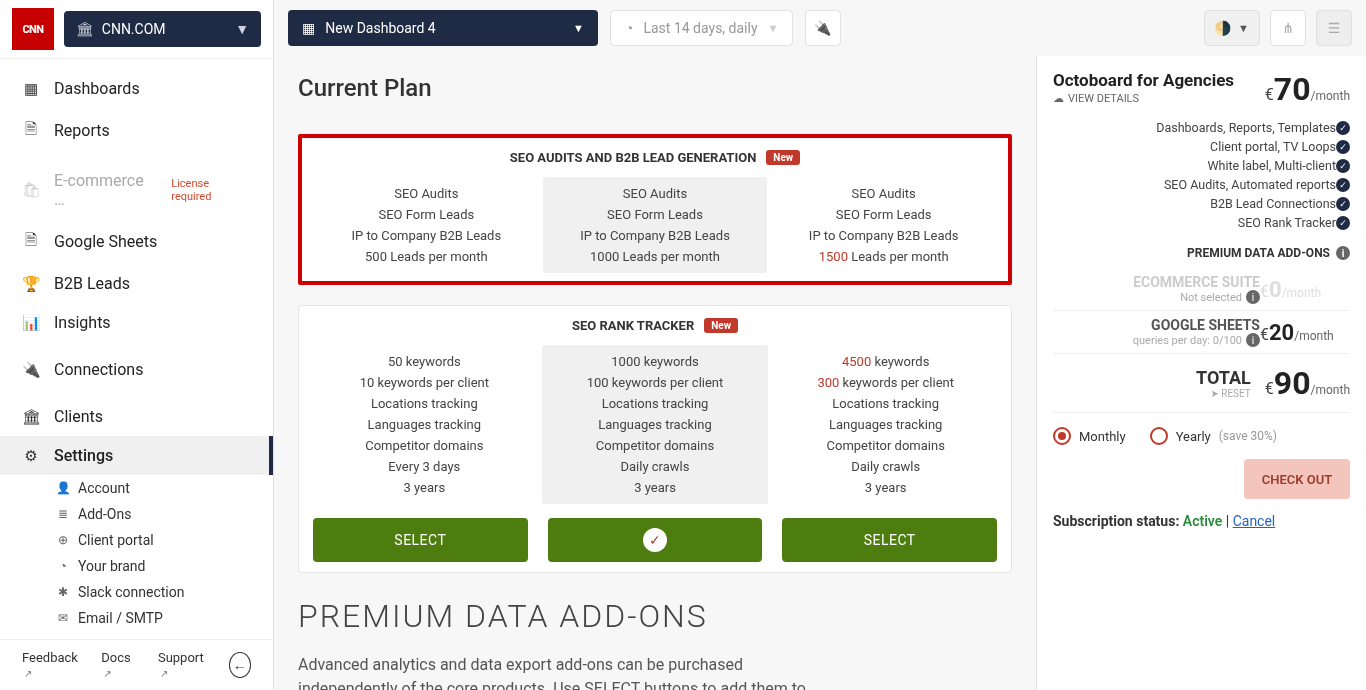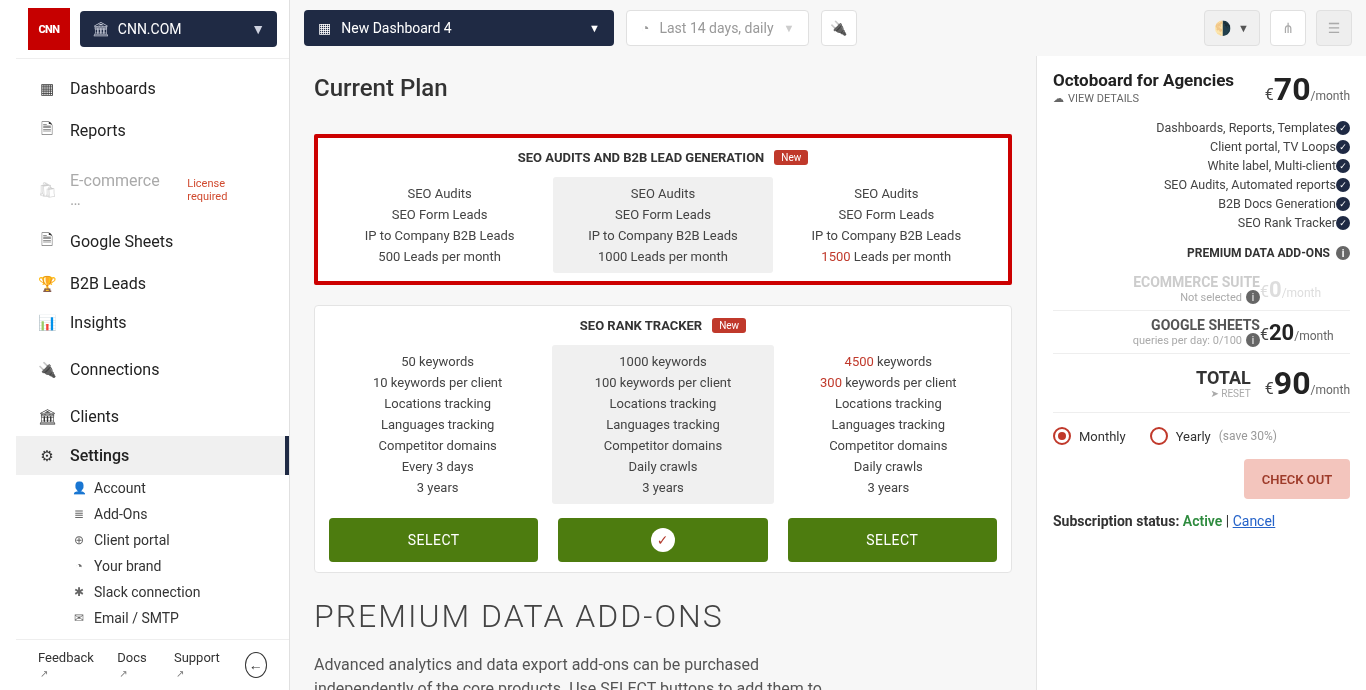--- a/index.html
+++ b/index.html
@@ -1,21 +1,21 @@
 <!DOCTYPE html>
 <html><head>
 <meta charset="utf-8">
 <style>
 * { box-sizing: border-box; margin: 0; padding: 0; font-family: -apple-system, BlinkMacSystemFont, "Segoe UI", Roboto, Helvetica, Arial, sans-serif; }
 body { width: 1366px; height: 690px; background: #fff; color: #333; font-size: 14px; overflow: hidden; }
 
 .app { display: flex; width: 100%; height: 100%; }
 
 
-.sidebar { width: 274px; border-right: 1px solid #e0e0e0; display: flex; flex-direction: column; background: #fff; margin-left: 16px; }
+.sidebar { width: 274px; border-right: 1px solid #e0e0e0; display: flex; flex-direction: column; background: #fff; }
 .sidebar-top { display: flex; align-items: center; padding: 8px 12px; gap: 10px; border-bottom: 1px solid #eee; }
 .brand-logo { width: 42px; height: 42px; background: #c60000; color: #fff; font-weight: 800; font-size: 11px; display: flex; align-items: center; justify-content: center; letter-spacing: -0.5px; }
 .client-dd { flex: 1; background: #1f2a44; color: #fff; height: 36px; border-radius: 4px; display: flex; align-items: center; padding: 0 12px; justify-content: space-between; }
 .client-dd .icn { color: #cfd3e0; font-size: 14px; }
 
 .nav { flex: 1; overflow: auto; padding-top: 10px; }
 .nav-item { display: flex; align-items: center; gap: 14px; padding: 10px 22px; color: #222; font-size: 16px; cursor: pointer; }
 .nav-item.dim { color: #aaa; }
 .nav-item.dim .license { color: #d04a2f; font-size: 11px; margin-left: auto; }
 .nav-item.active { background: #f0f0f0; border-right: 4px solid #1f2a44; font-weight: 500; }
@@ -42,21 +42,21 @@
 .topbar-right { margin-left:auto; display:flex; gap:10px; }
 .theme-btn { background:#f0f0f0; border:1px solid #e0e0e0; height:36px; padding:0 10px; border-radius:4px; display:flex; align-items:center; gap:6px; color:#555; }
 
 .content { flex:1; display:flex; overflow:hidden; }
 .content-main { flex:1; padding: 18px 24px 0 24px; overflow:auto; }
 .content-main h1 { font-size: 24px; font-weight: 500; color: #333; margin-bottom: 32px; }
 
 .card { background:#fff; border:1px solid #e4e4e4; border-radius:4px; margin-bottom: 20px; }
 .highlight-box { border: 4px solid #cc0000; border-radius: 2px; padding-bottom: 4px; }
 .section-header { padding: 12px 16px; font-size: 13px; font-weight: 700; color: #333; display:flex; align-items:center; gap:10px;justify-content:center; }
-.badge-new { background:#c0392b; color:#fff; font-size:10px; font-weight:400; padding:2px 7px; border-radius:3px; }
+.badge-new { background:#c0392b; color:#fff; font-size:10px; font-weight:700; padding:2px 7px; border-radius:3px; }
 
 .tiers { display:flex; padding: 0 12px 4px 12px; gap: 4px; }
 .tier { flex:1; text-align:center; font-size: 13px; color:#444; padding: 6px 8px; border-radius:3px; }
 .tier.selected { background:#f0f0f0; }
 .tier .line { padding: 3px 0; }
 .tier .hl { color: #c0392b; }
 
 .select-row { display:flex; padding: 10px 14px; gap: 20px; }
 .select-btn { flex:1; background:#4d7c0f; color:#fff; height:44px; border-radius:4px; display:flex; align-items:center; justify-content:center; font-size:14px; letter-spacing:0.5px; cursor:pointer; }
 .select-btn .check-circle { width:24px; height:24px; background:#fff; border-radius:50%; display:flex; align-items:center; justify-content:center; color:#b23a2e; font-size:14px; }
@@ -343,21 +343,21 @@
             </div>
             <div class="feat-item">
               <span style="flex:1; text-align:right;">White label, Multi-client</span>
               <span class="feat-check">✓</span>
             </div>
             <div class="feat-item">
               <span style="flex:1; text-align:right;">SEO Audits, Automated reports</span>
               <span class="feat-check">✓</span>
             </div>
             <div class="feat-item">
-              <span style="flex:1; text-align:right;">B2B Docs Generation</span>
+              <span style="flex:1; text-align:right;">B2B Lead Connections</span>
               <span class="feat-check">✓</span>
             </div>
             <div class="feat-item">
               <span style="flex:1; text-align:right;">SEO Rank Tracker</span>
               <span class="feat-check">✓</span>
             </div>
           </div>
 
         <div class="rp-section-title">
             <span>PREMIUM DATA ADD-ONS</span>

